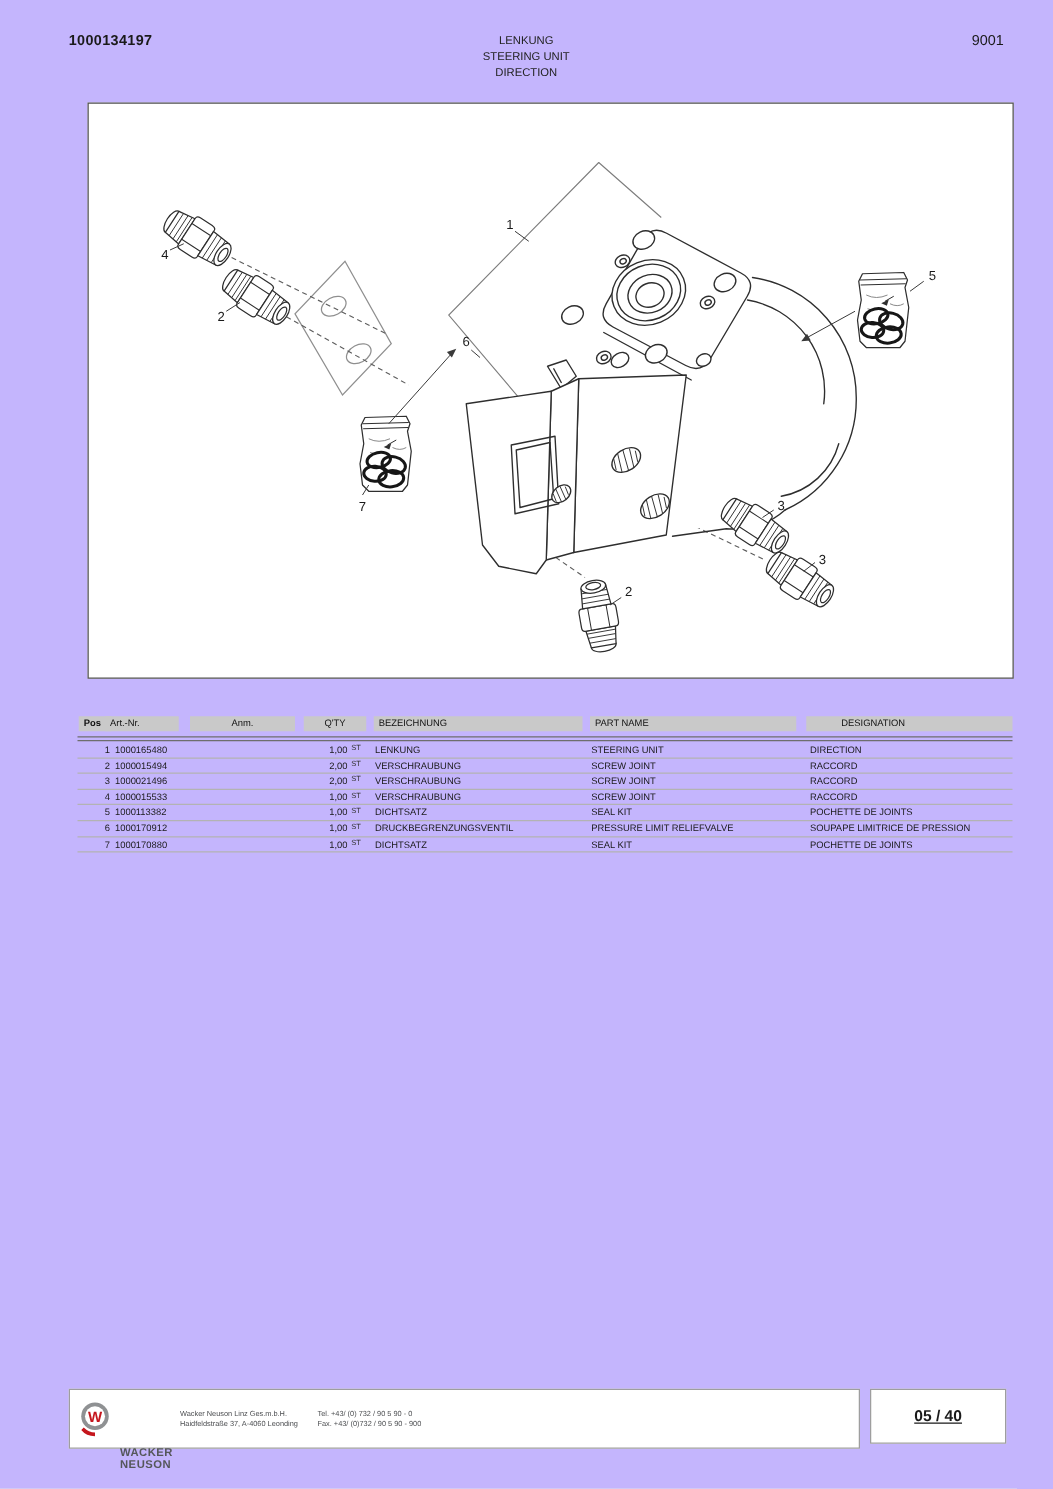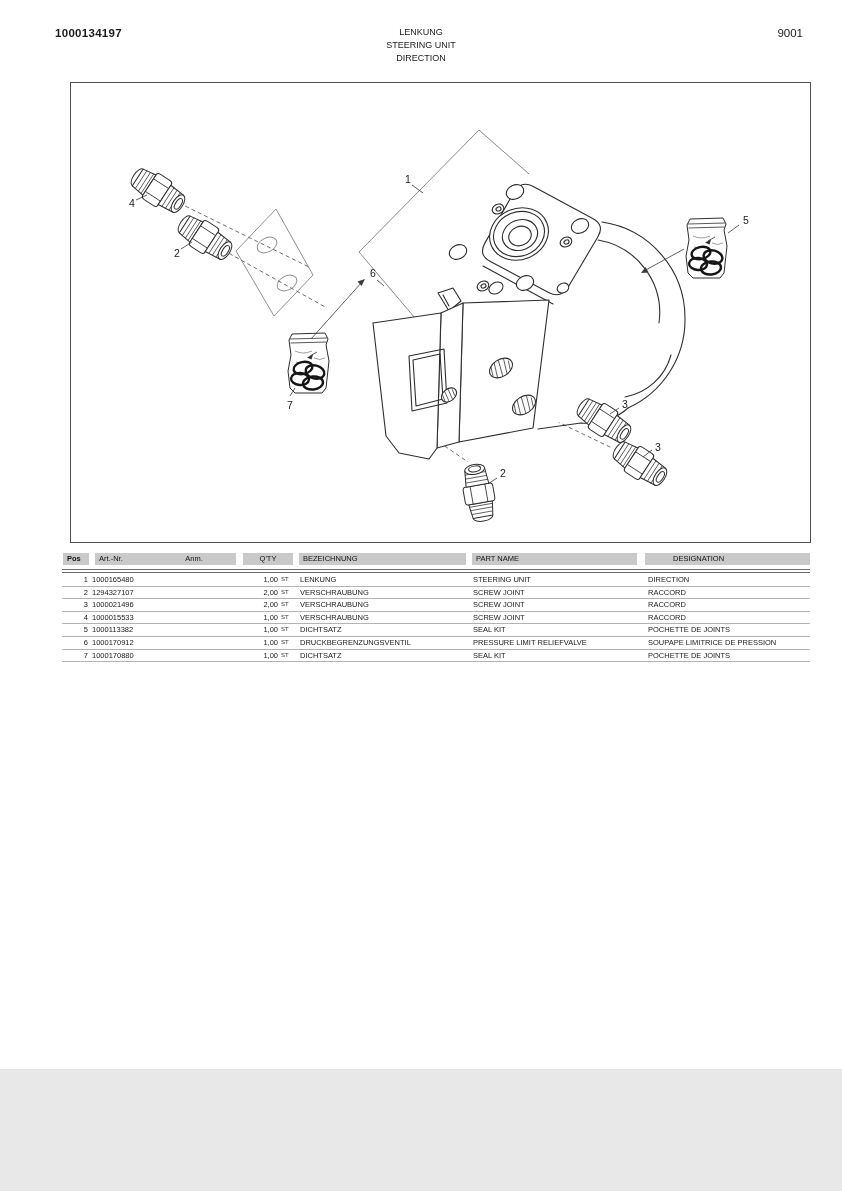--- a/index.html
+++ b/index.html
@@ -1,27 +1,27 @@
 <!DOCTYPE html>
 <html><head>
 <meta charset="utf-8">
 <style>
   html,body{margin:0;padding:0;background:#e8e8e8;}
-  .page{position:relative;width:842px;height:1069px;background:#ffffff;
+  .page{position:relative;width:842px;height:1191px;background:#c4b5fd;
         font-family:"Liberation Sans",sans-serif;color:#1a1a1a;overflow:hidden;}
   .abs{position:absolute;}
   
   .doc-number{left:55px;top:27px;font-size:11.5px;font-weight:bold;letter-spacing:.3px;}
   .page-code{right:39px;top:27px;font-size:11.5px;font-weight:normal;}
   .title-block{left:0;right:0;top:26px;text-align:center;font-size:9px;line-height:13px;color:#222;}
   
   .diagram-box{left:70px;top:82px;width:739px;height:459px;border:1px solid #4f4f4f;background:#fff;}
   
   .tbl{left:62px;top:552px;width:748px;font-size:7.5px;}
-  .thead{position:relative;height:14px;}
+  .thead{position:relative;height:14px;margin-top:20px;}
   .hbox{position:absolute;top:1px;height:12px;background:#c9c9c9;line-height:12px;
         padding-left:4px;box-sizing:border-box;color:#111;}
   .hbox.center{text-align:center;padding-left:0;}
   .dbl-rule{height:2px;border-top:1px solid #6e6e6e;border-bottom:1px solid #6e6e6e;margin:3px 0 1px 0;}
   .trow{display:grid;grid-template-columns:26px 150px 40px 22px 173px 175px auto;
         height:11.6px;line-height:11.6px;border-bottom:1px solid #b3b3b3;align-items:center;}
   .c-pos{text-align:right;}
   .c-art{padding-left:4px;}
   .c-qty{text-align:right;}
   .c-unit{padding-left:3px;font-size:6px;color:#333;}
@@ -186,41 +186,41 @@
         <text x="587" y="368">3</text>
         <text x="675" y="141">5</text>
         <text x="219" y="326">7</text>
       </g>
     </svg>
   </div>
 
   <div class="abs tbl">
     <div class="thead">
       <div class="hbox" style="left:1px;width:26px;font-weight:bold;">Pos</div>
-      <div class="hbox" style="left:33px;width:59px;">Art.-Nr.</div>
+      <div class="hbox" style="left:22px;width:59px;">Art.-Nr.</div>
       <div class="hbox center" style="left:90px;width:84px;">Anm.</div>
       <div class="hbox center" style="left:181px;width:50px;">Q'TY</div>
       <div class="hbox" style="left:237px;width:167px;">BEZEICHNUNG</div>
       <div class="hbox" style="left:410px;width:165px;">PART NAME</div>
       <div class="hbox" style="left:583px;width:165px;padding-left:28px;">DESIGNATION</div>
     </div>
     <div class="dbl-rule"></div>
 
     <div class="trow">
       <div class="c-pos">1</div>
       <div class="c-art">1000165480</div>
       <div class="c-qty">1,00</div>
       <div class="c-unit">ST</div>
       <div>LENKUNG</div>
       <div>STEERING UNIT</div>
       <div>DIRECTION</div>
     </div>
     <div class="trow">
       <div class="c-pos">2</div>
-      <div class="c-art">1294327107</div>
+      <div class="c-art">1000015494</div>
       <div class="c-qty">2,00</div>
       <div class="c-unit">ST</div>
       <div>VERSCHRAUBUNG</div>
       <div>SCREW JOINT</div>
       <div>RACCORD</div>
     </div>
     <div class="trow">
       <div class="c-pos">3</div>
       <div class="c-art">1000021496</div>
       <div class="c-qty">2,00</div>

